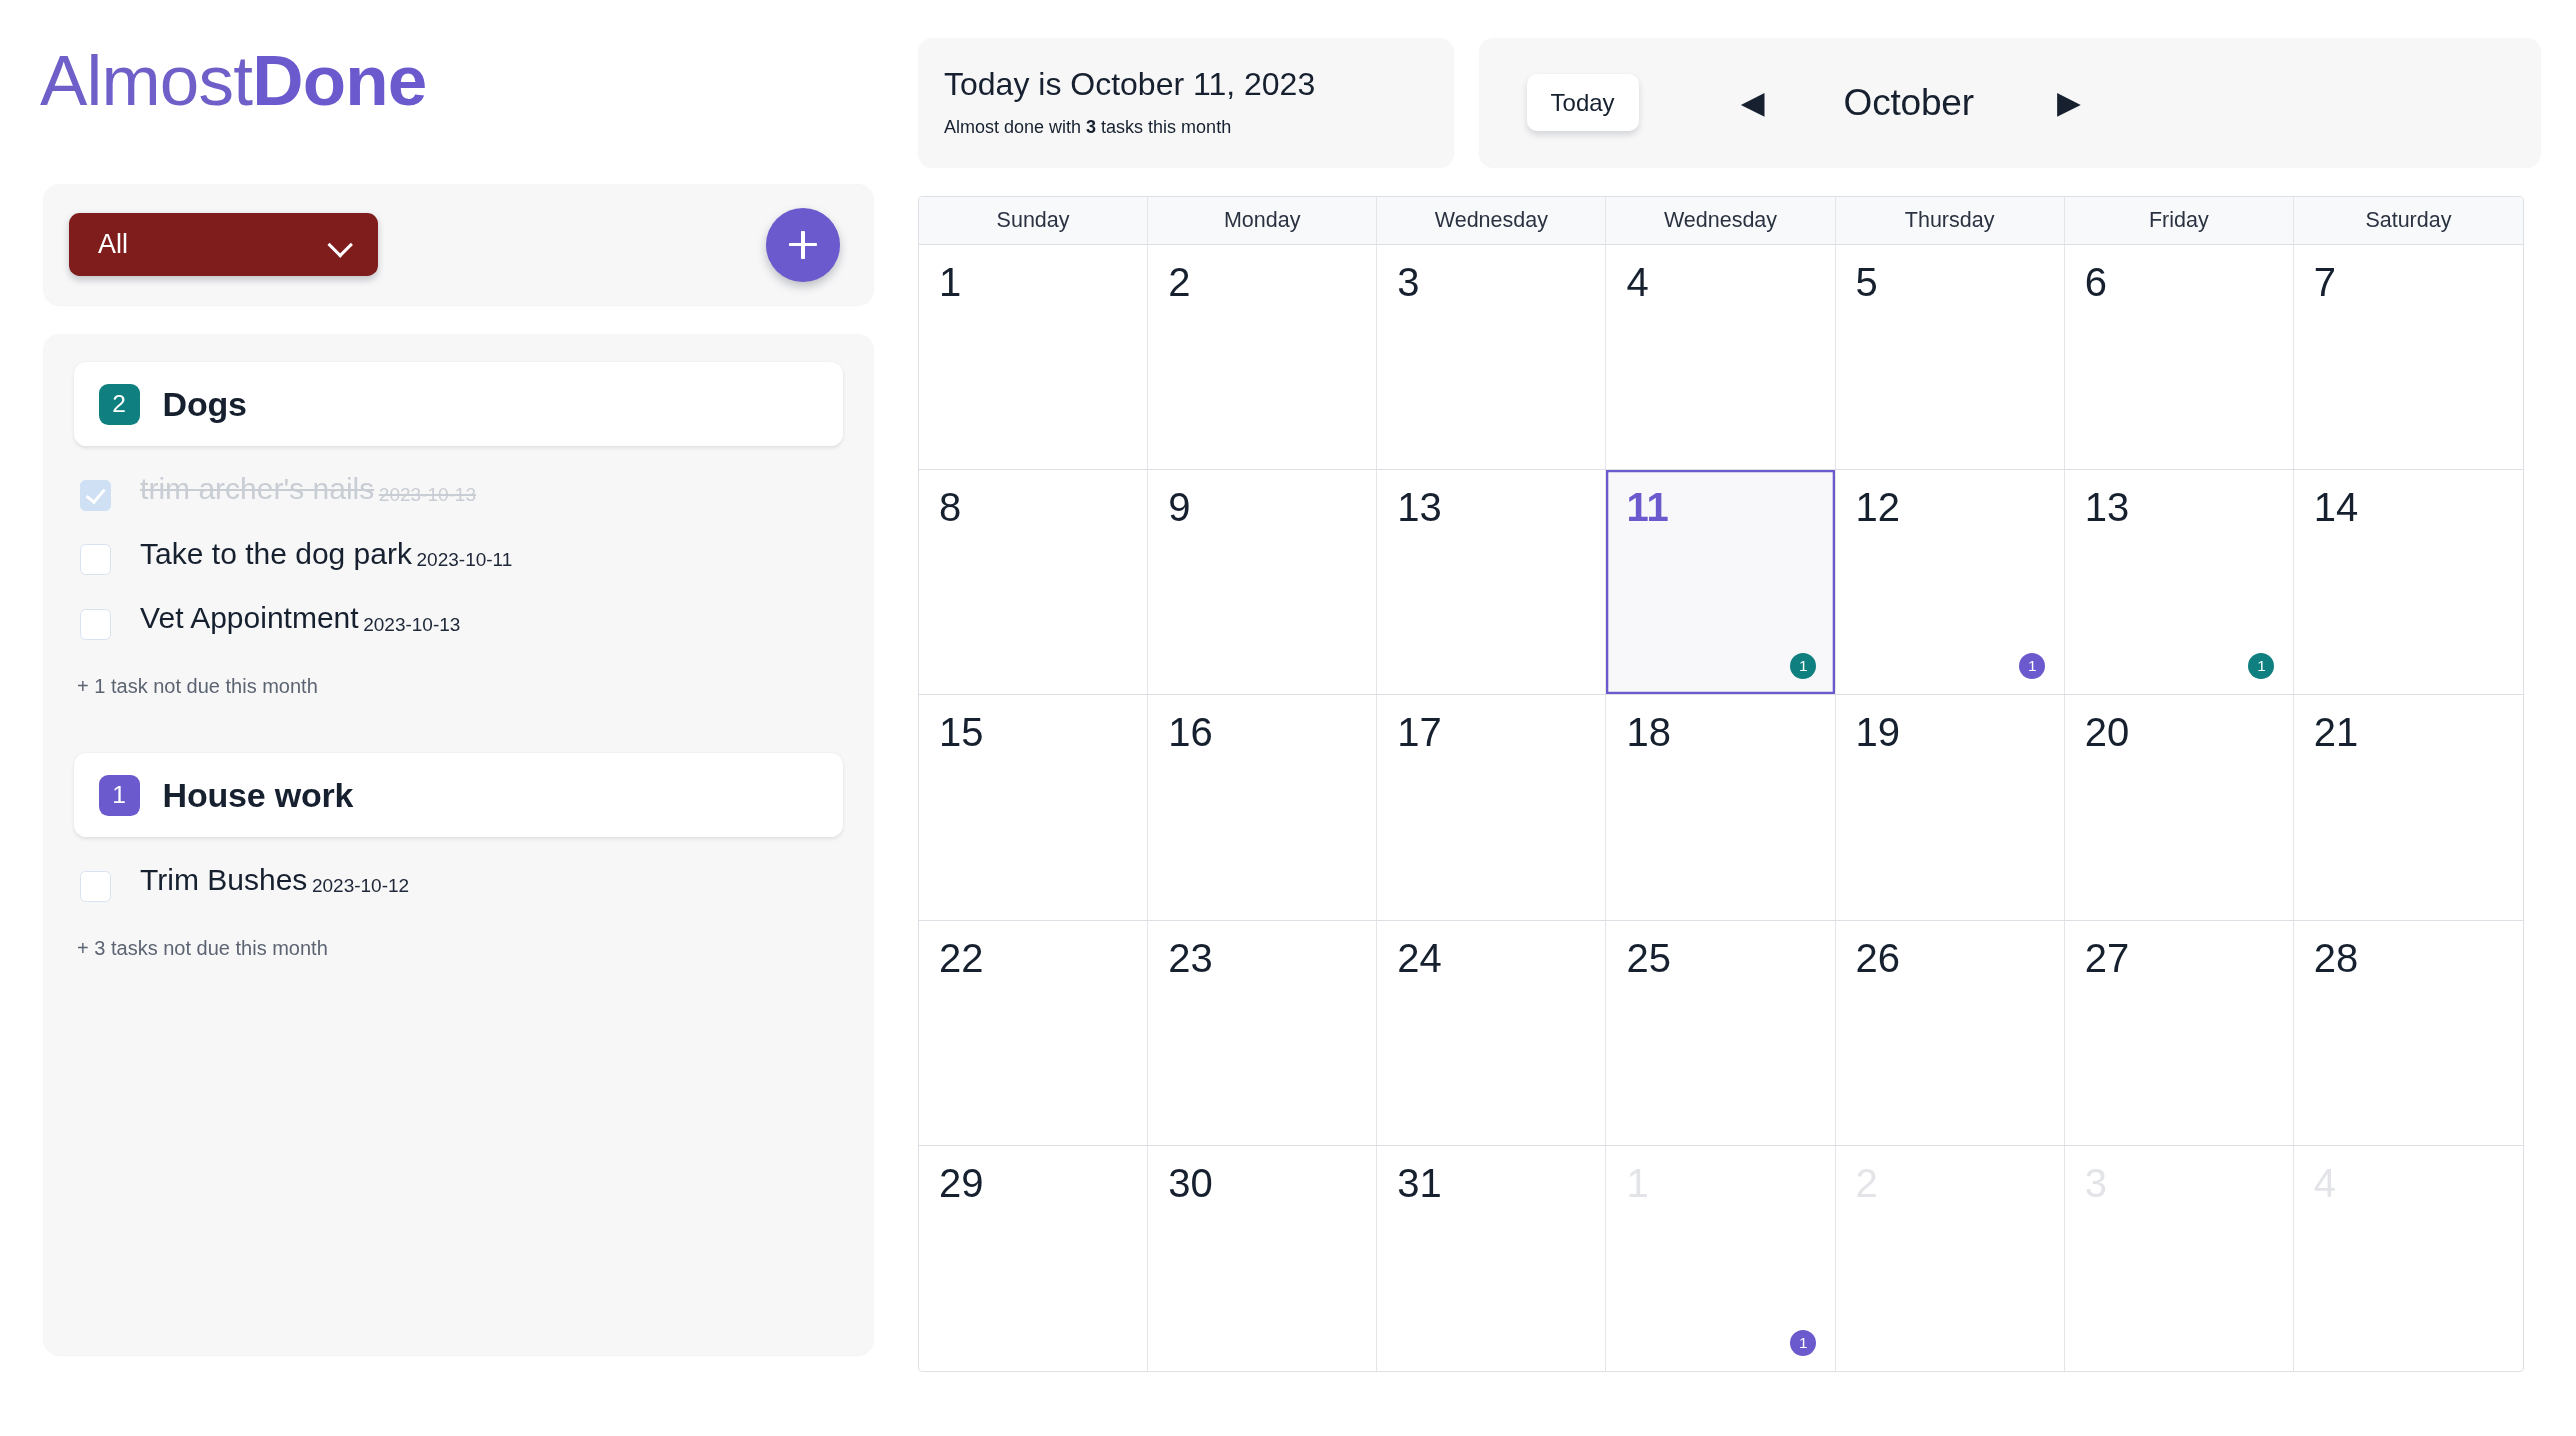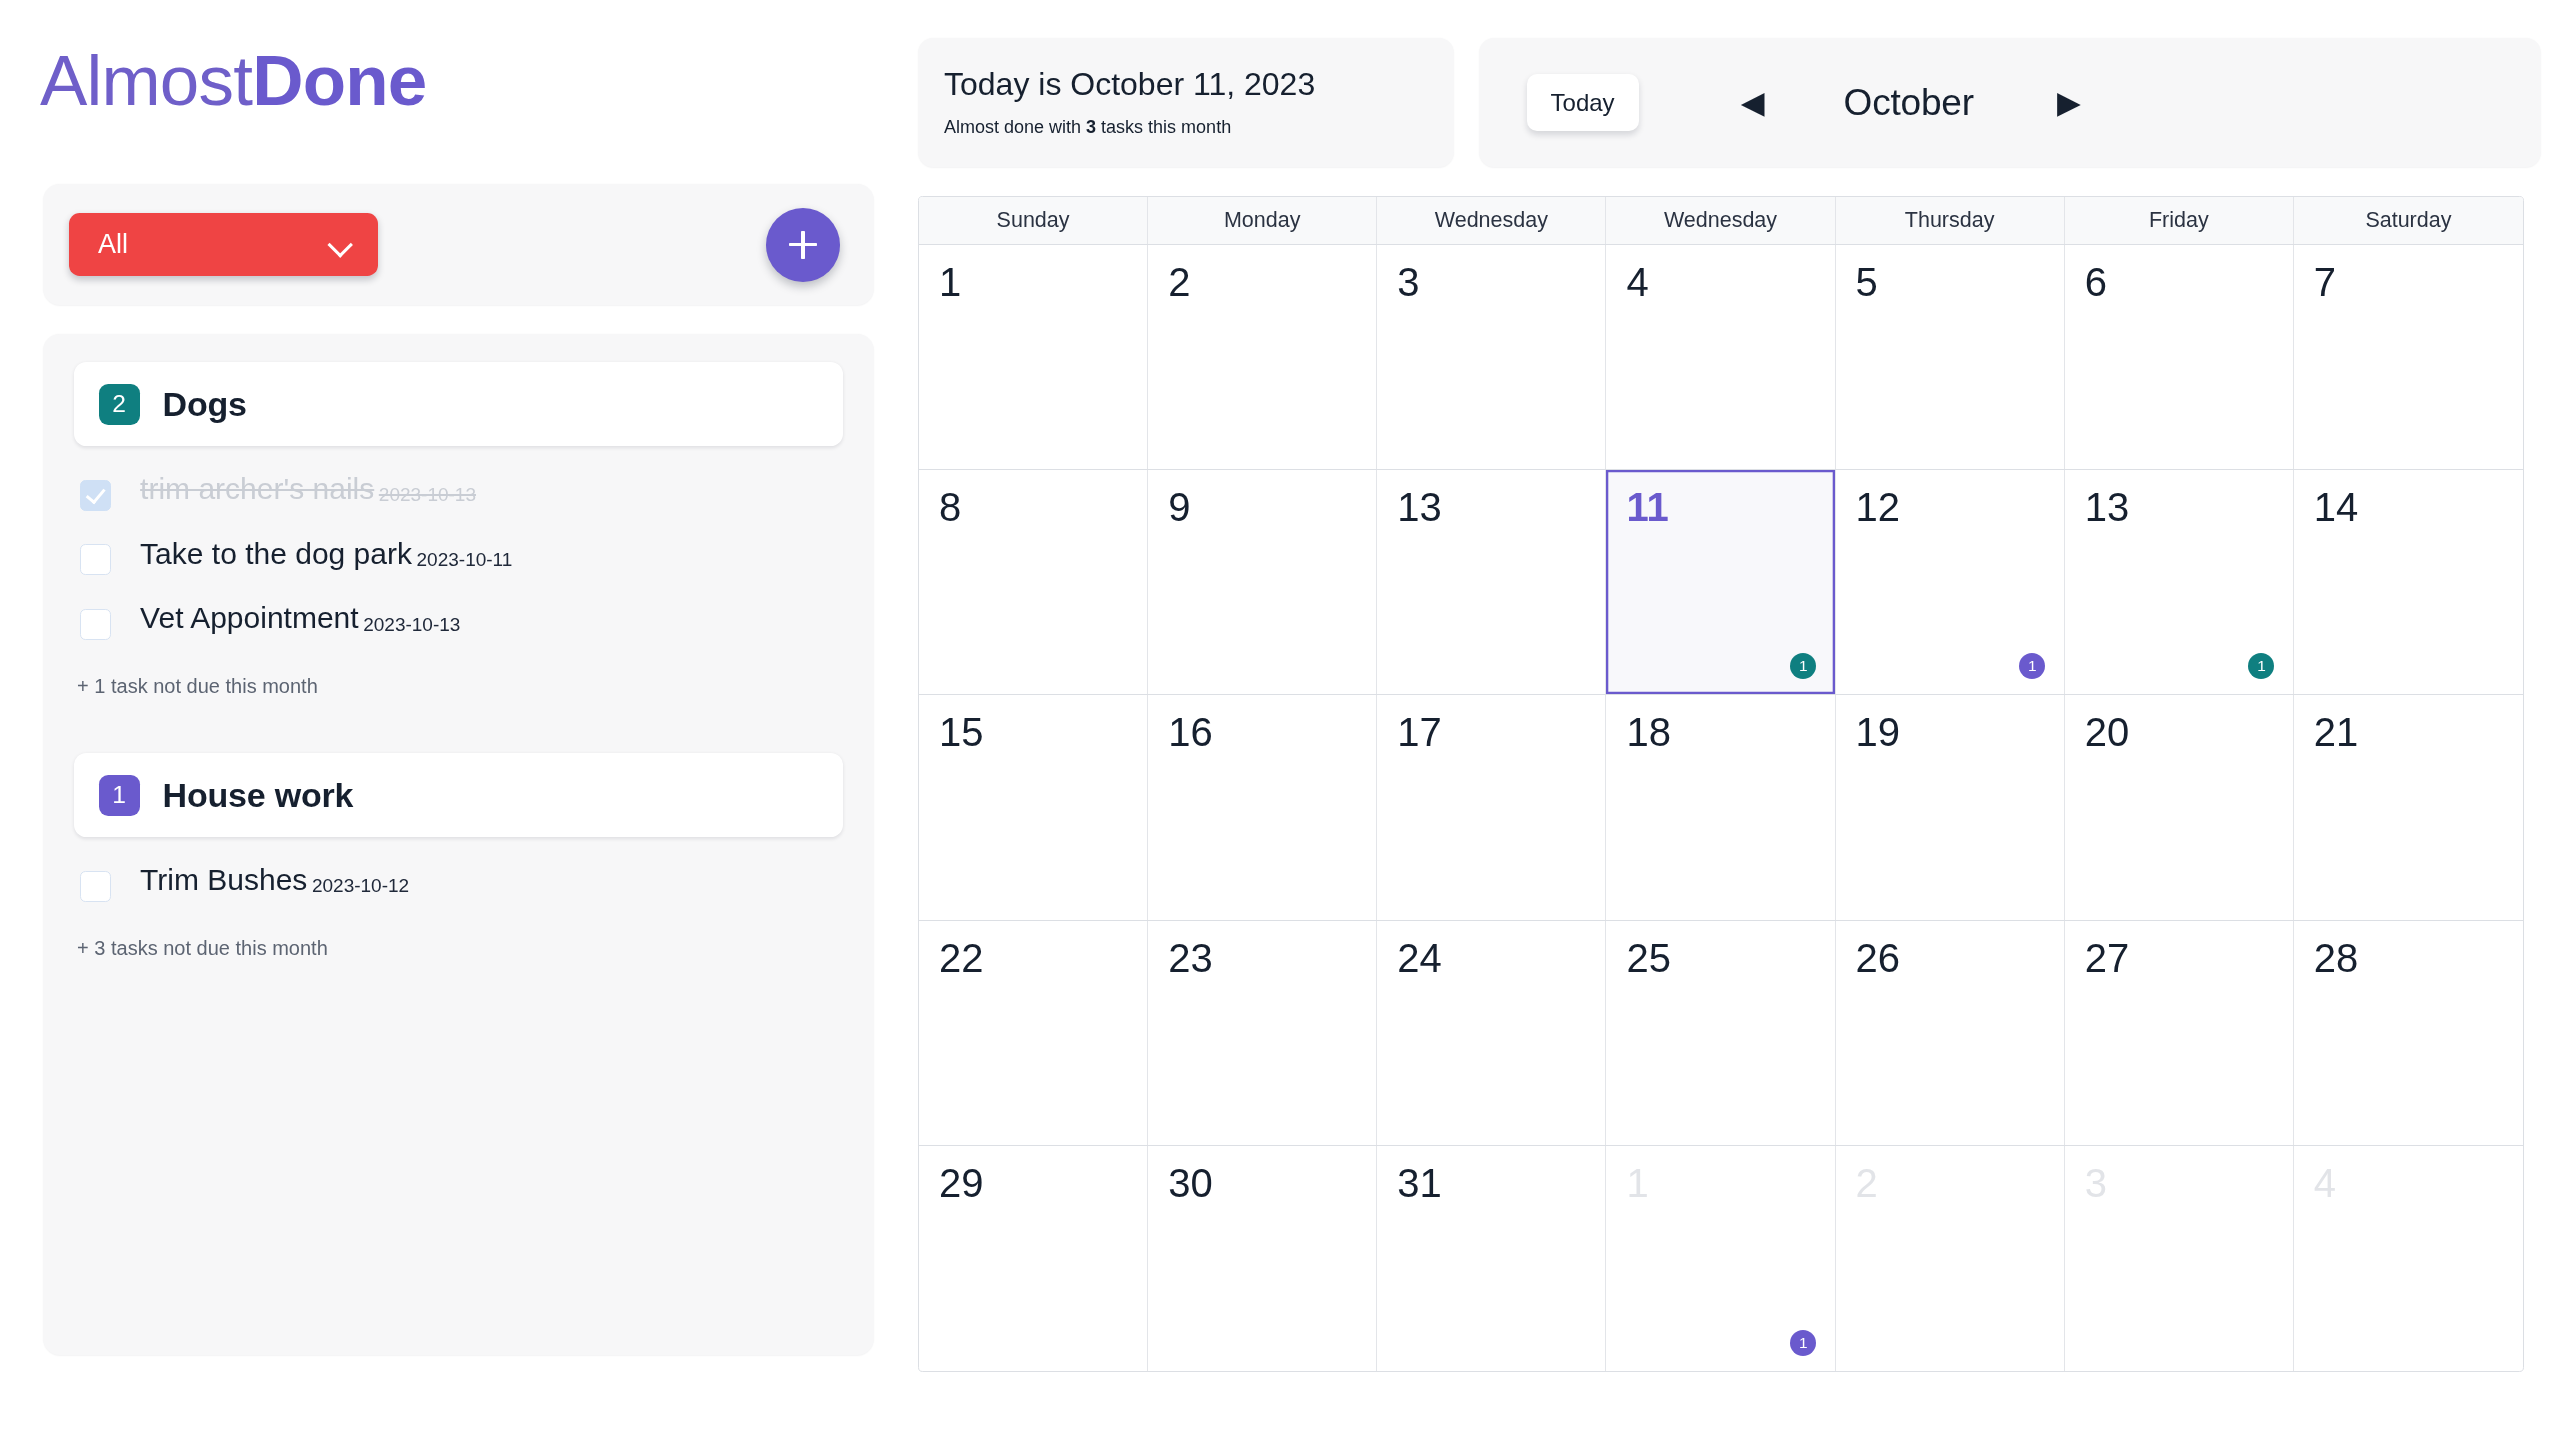--- a/index.html
+++ b/index.html
@@ -54,21 +54,21 @@
     border-radius: 17px;
     box-shadow: 0 0.8px 1.5px rgba(16,24,40,0.05);
     display: flex;
     align-items: center;
     padding: 0 34px 0 26px;
   }
 
   #category-select {
     width: 309px;
     height: 63px;
-    background: #ef4444;
+    background: #7f1d1d;
     border-radius: 10.7px;
     box-shadow: 0 3.8px 7px rgba(16,24,40,0.22);
     display: flex;
     align-items: center;
     justify-content: space-between;
     padding: 0 26px 0 29px;
     color: #ffffff;
     font-size: 27px;
     font-weight: 300;
     cursor: pointer;

